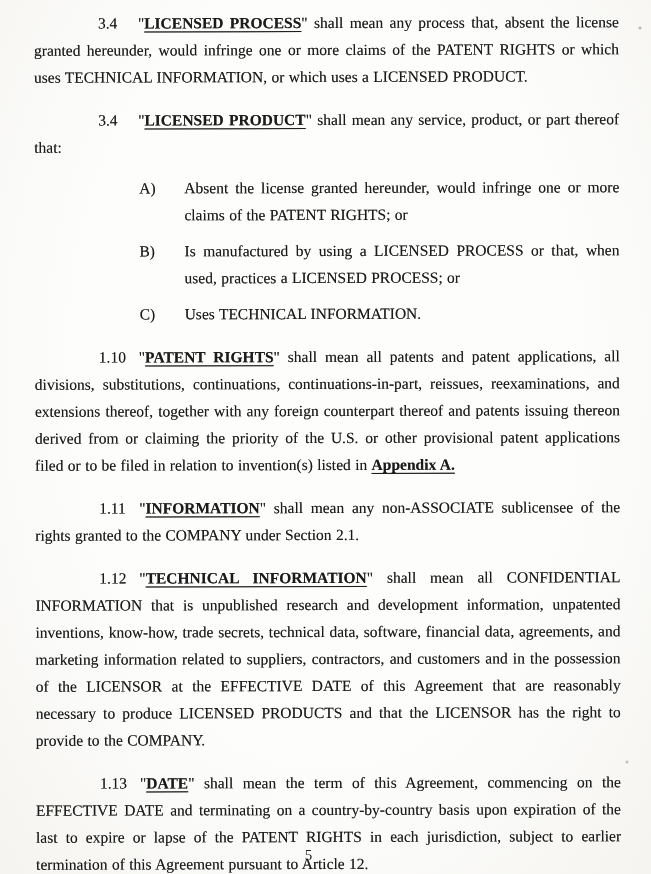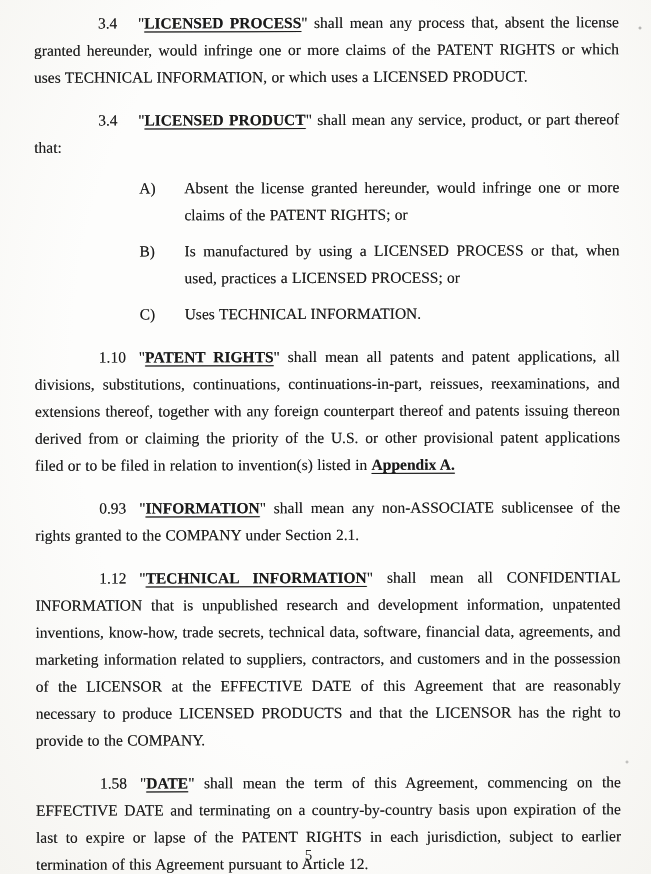--- a/index.html
+++ b/index.html
@@ -97,22 +97,22 @@
       <span class="subtext">Is manufactured by using a LICENSED PROCESS or that, when used, practices a LICENSED PROCESS; or</span>
     </div>
 
     <div class="subitem last">
       <span class="sublabel">C)</span>
       <span class="subtext">Uses TECHNICAL INFORMATION.</span>
     </div>
 
     <p class="para"><span class="secnum">1.10</span><span>"</span><span class="term">PATENT RIGHTS</span><span>" shall mean all patents and patent applications, all divisions, substitutions, continuations, continuations-in-part, reissues, reexaminations, and extensions thereof, together with any foreign counterpart thereof and patents issuing thereon derived from or claiming the priority of the U.S. or other provisional patent applications filed or to be filed in relation to invention(s) listed in </span><span class="term">Appendix A.</span></p>
 
-    <p class="para"><span class="secnum">0.93</span><span>"</span><span class="term">INFORMATION</span><span>" shall mean any non-ASSOCIATE sublicensee of the rights granted to the COMPANY under Section 2.1.</span></p>
+    <p class="para"><span class="secnum">1.11</span><span>"</span><span class="term">INFORMATION</span><span>" shall mean any non-ASSOCIATE sublicensee of the rights granted to the COMPANY under Section 2.1.</span></p>
 
     <p class="para"><span class="secnum">1.12</span><span>"</span><span class="term">TECHNICAL INFORMATION</span><span>" shall mean all CONFIDENTIAL INFORMATION that is unpublished research and development information, unpatented inventions, know-how, trade secrets, technical data, software, financial data, agreements, and marketing information related to suppliers, contractors, and customers and in the possession of the LICENSOR at the EFFECTIVE DATE of this Agreement that are reasonably necessary to produce LICENSED PRODUCTS and that the LICENSOR has the right to provide to the COMPANY.</span></p>
 
-    <p class="para"><span class="secnum">1.58</span><span>"</span><span class="term">DATE</span><span>" shall mean the term of this Agreement, commencing on the EFFECTIVE DATE and terminating on a country-by-country basis upon expiration of the last to expire or lapse of the PATENT RIGHTS in each jurisdiction, subject to earlier termination of this Agreement pursuant to Article 12.</span></p>
+    <p class="para"><span class="secnum">1.13</span><span>"</span><span class="term">DATE</span><span>" shall mean the term of this Agreement, commencing on the EFFECTIVE DATE and terminating on a country-by-country basis upon expiration of the last to expire or lapse of the PATENT RIGHTS in each jurisdiction, subject to earlier termination of this Agreement pursuant to Article 12.</span></p>
 
   </div>
 
   <div class="pagenum">5</div>
 </div>
 
 </body></html>

